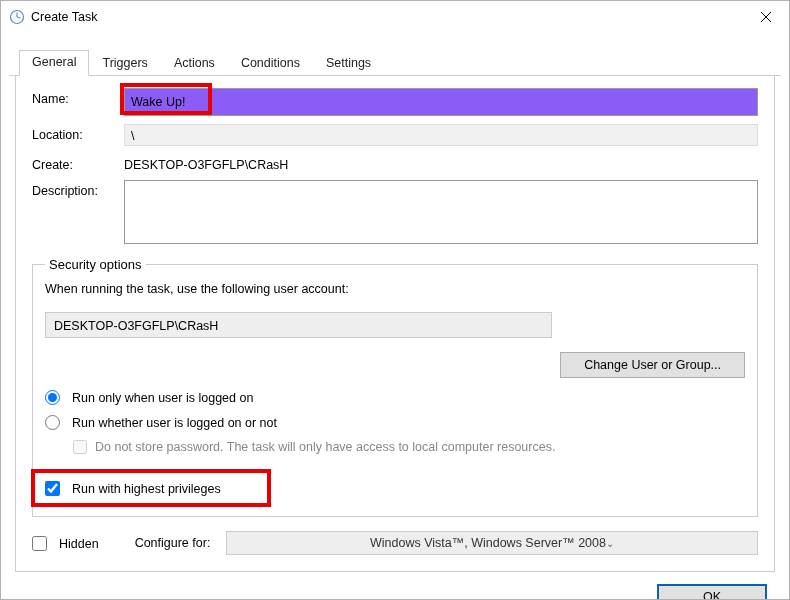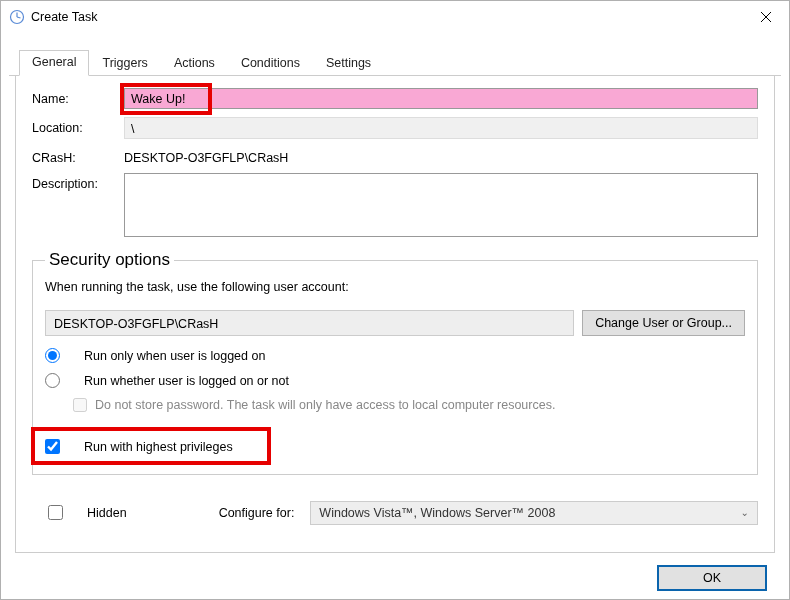--- a/index.html
+++ b/index.html
@@ -71,25 +71,25 @@
   }
   .row .lbl {
     width: 92px;
     padding-top: 4px;
   }
   .row .val {
     flex: 1 1 auto;
   }
   input.text {
     width: 100%;
-    height: 21px;
+    height: 28px;
     border: 1px solid #999;
     padding: 2px 6px;
     font: inherit;
-    background: #f9a8d4;
+    background: #8b5cf6;
   }
   .readonly-field {
     width:100%;
     height:22px;
     line-height:22px;
     padding: 0 6px;
     background: #f0f0f0;
     border: 1px solid #ddd;
   }
   textarea.desc {
@@ -101,44 +101,45 @@
     padding:4px 6px;
   }
   
   fieldset.secopts {
     border:1px solid #ccc;
     margin: 10px 0 0 0;
     padding: 10px 12px 14px 12px;
   }
   fieldset.secopts legend {
     padding: 0 4px;
-    font-size: 17px;
+    font-size: 13px;
   }
   .sec-line { margin-bottom: 16px; }
   .acct-row {
     display:flex; gap:8px; margin-bottom:12px;
   }
   .acct-display {
     flex:1 1 auto;
     height:26px;
     line-height:26px;
     padding:0 8px;
     background:#eee;
     border:1px solid #ccc;
   }
   button.winbtn {
     height:26px;
     min-width:110px;
-    padding:0 12px;
+    padding:0 23px;
     background:#e1e1e1;
     border:1px solid #adadad;
     font:inherit;
+    margin-top:40px;
   }
   .radio-row, .check-row {
-    display:flex; align-items:center; gap:24px;
+    display:flex; align-items:center; gap:12px;
     margin-bottom:10px;
   }
   .radio-row input, .check-row input {
     width:15px; height:15px; margin:0;
   }
   .sub-check {
     margin-left: 28px;
     color:#888;
     display:flex; align-items:center; gap:8px;
     margin-bottom:27px;
@@ -153,21 +154,21 @@
   }
   .bottom-row .cfg-label { margin-left: 70px; }
   .combo {
     flex:1 1 auto;
     height:24px;
     border:1px solid #ccc;
     background:#eee;
     display:flex;
     align-items:center;
     padding:0 8px;
-    justify-content:space-between;
+    justify-content:center;
     color:#333;
   }
   .combo .chev { color:#666; font-size:10px; }
   
   .actions {
     display:flex;
     justify-content:flex-end;
     gap:10px;
     padding: 12px 14px 0 0;
   }
@@ -230,21 +231,21 @@
     </div>
 
     <div class="row">
       <div class="lbl">Location:</div>
       <div class="val">
         <div class="readonly-field">\</div>
       </div>
     </div>
 
     <div class="row">
-      <div class="lbl">CRasH:</div>
+      <div class="lbl">Create:</div>
       <div class="val" style="padding-top:4px;">
         <span>DESKTOP-O3FGFLP\CRasH</span>
       </div>
     </div>
 
     <div class="row">
       <div class="lbl">Description:</div>
       <div class="val">
         <textarea class="desc" style=""></textarea>
       </div>
@@ -276,25 +277,25 @@
       </div>
 
       <div class="check-row rel" style="margin-bottom:6px;">
         <input type="checkbox" checked="" style="">
         <span>Run with highest privileges</span>
         <div class="hl" style="left:-14px; top:-12px; width:240px; height:38px;"></div>
       </div>
     </fieldset>
 
     <div class="bottom-row" style="margin-top:14px; padding:0;">
-      <label class="check-row" style="margin:16px;align-items:flex-end;">
+      <label class="check-row" style="margin:0;align-items:flex-end;">
         <input type="checkbox" style="">
         <span>Hidden</span>
       </label>
-      <span class="cfg-label" style="margin-left:60px;">Configure for:</span>
+      <span class="cfg-label" style="margin-left:20px;">Configure for:</span>
       <div class="combo">
         <span>Windows Vista™, Windows Server™ 2008</span>
         <span class="chev">⌄</span>
       </div>
     </div>
 
   </div>
 
   <div class="actions">
     <button class="dlgbtn default">OK</button>

